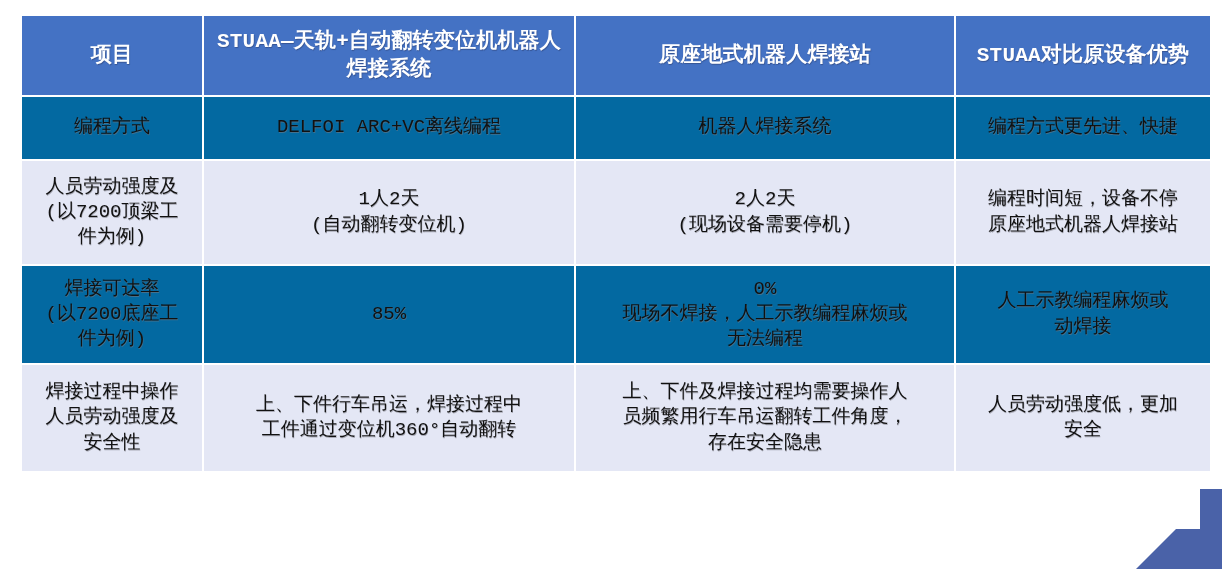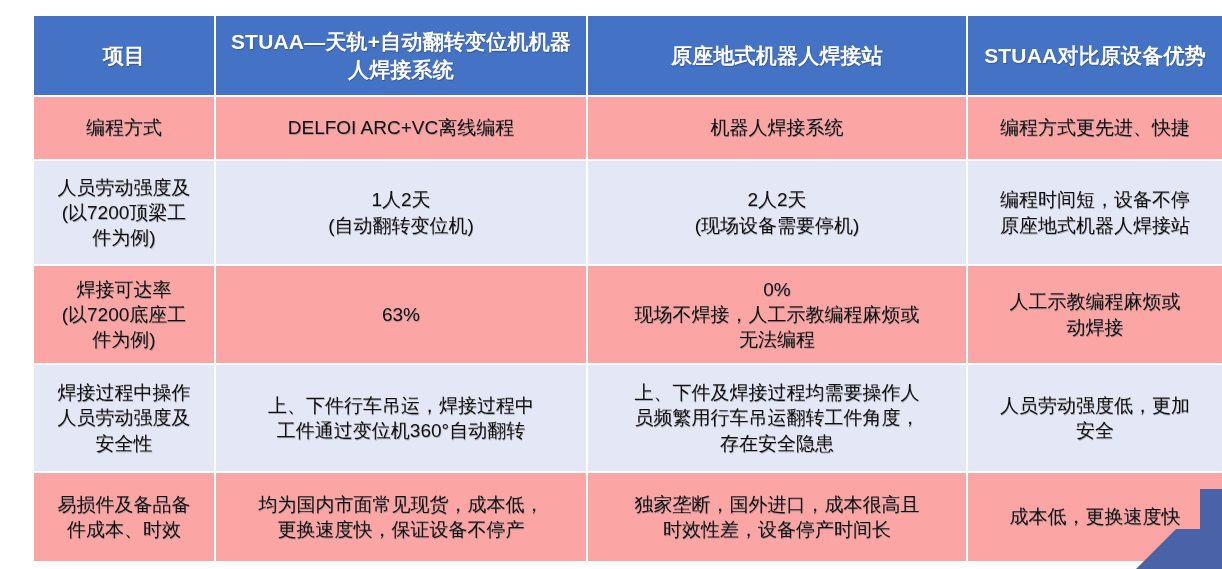--- a/index.html
+++ b/index.html
@@ -10,23 +10,24 @@
   body {
     width: 1222px;
     height: 569px;
     font-family: "Liberation Sans", "DejaVu Sans", sans-serif;
     overflow: hidden;
     position: relative;
   }
 
   #comparison-table-wrap {
     position: absolute;
-    left: 32px;
+    left: 20px;
     top: 14px;
     width: 1182px;
+    font-family: Liberation Mono, monospace;
   }
 
   table.cmp {
     border-collapse: separate;
     border-spacing: 2px 2px;
     width: 1182px;
     table-layout: fixed;
   }
 
   table.cmp col.c1 { width: 180px; }
@@ -53,21 +54,21 @@
     text-align: center;
     vertical-align: middle;
     color: #111111;
     font-size: 19px;
     line-height: 1.32;
     padding: 8px 9px;
     box-sizing: border-box;
     text-shadow: 0.55px 0.55px 0.6px rgba(120,120,130,0.55);
   }
 
-  tr.band-dark td { background: #fca5a5; margin-left: 6px; }
+  tr.band-dark td { background: #0369a1; margin-left: 6px; }
   tr.band-light td { background: #E4E7F5; }
 
   tr.r1 td { height: 62px; }
   tr.r2 td { height: 103px; }
   tr.r3 td { height: 97px; }
   tr.r4 td { height: 106px; }
   tr.r5 td { height: 88px; }
 
   td .cellline { display: block; }
 
@@ -134,21 +135,21 @@
             <span class="cellline">原座地式机器人焊接站</span>
           </td>
         </tr>
         <tr class="band-dark r3">
           <td>
             <span class="cellline">焊接可达率</span>
             <span class="cellline">(以7200底座工</span>
             <span class="cellline">件为例)</span>
           </td>
           <td>
-            <span class="cellline">63%</span>
+            <span class="cellline">85%</span>
           </td>
           <td>
             <span class="cellline">0%</span>
             <span class="cellline">现场不焊接，人工示教编程麻烦或</span>
             <span class="cellline">无法编程</span>
           </td>
           <td>
             <span class="cellline">人工示教编程麻烦或</span>
             <span class="cellline">动焊接</span>
           </td>
@@ -166,37 +167,20 @@
           <td>
             <span class="cellline">上、下件及焊接过程均需要操作人</span>
             <span class="cellline">员频繁用行车吊运翻转工件角度，</span>
             <span class="cellline">存在安全隐患</span>
           </td>
           <td>
             <span class="cellline">人员劳动强度低，更加</span>
             <span class="cellline">安全</span>
           </td>
         </tr>
-        <tr class="band-dark r5">
-          <td>
-            <span class="cellline">易损件及备品备</span>
-            <span class="cellline">件成本、时效</span>
-          </td>
-          <td>
-            <span class="cellline">均为国内市面常见现货，成本低，</span>
-            <span class="cellline">更换速度快，保证设备不停产</span>
-          </td>
-          <td>
-            <span class="cellline">独家垄断，国外进口，成本很高且</span>
-            <span class="cellline">时效性差，设备停产时间长</span>
-          </td>
-          <td>
-            <span class="cellline">成本低，更换速度快</span>
-          </td>
-        </tr>
       </tbody>
   </table>
 </div>
 
 <svg id="corner-accent" viewBox="0 0 122 80">
   <polygon points="122,0 122,80 36,80 76,40 122,40" fill="#4A62A8"></polygon>
   <rect x="100" y="0" width="22" height="46" fill="#4A62A8"></rect>
 </svg>
 
 </body></html>

